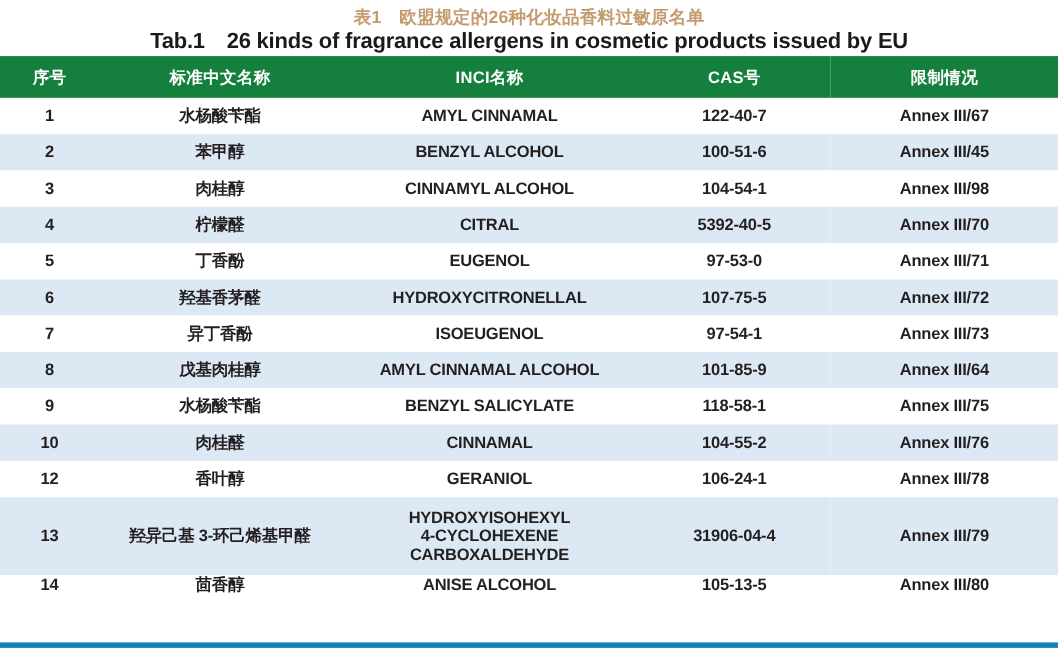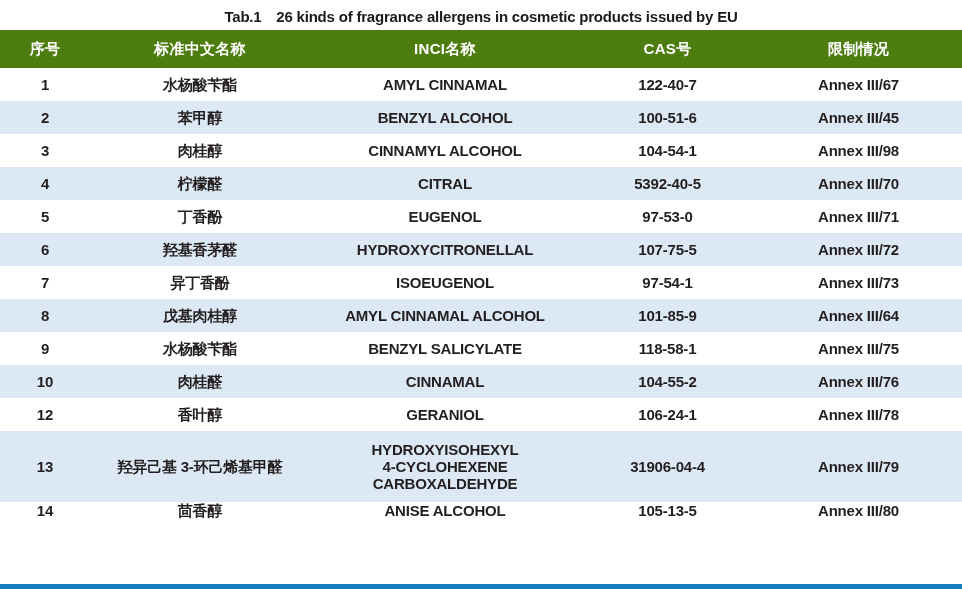--- a/index.html
+++ b/index.html
@@ -15,34 +15,34 @@
   .caption .cn-title {
     color: #c49b6e;
     font-size: 16px;
     font-weight: bold;
     line-height: 21px;
     white-space: pre-wrap;
     letter-spacing: 0.2px;
   }
   .caption .en-title {
     color: #1a1a1a;
-    font-size: 15px;
+    font-size: 20px;
     font-weight: bold;
     line-height: 22px;
     white-space: pre-wrap;
     letter-spacing: -0.2px;
   }
 
   table.allergens {
     width: 962px;
     border-collapse: collapse;
     table-layout: fixed;
     margin-top: 2px;
   }
-  table.allergens thead tr { height: 38px; background: #4d7c0f; border-radius: 15px; }
+  table.allergens thead tr { height: 38px; background: #15803d; border-radius: 15px; }
   table.allergens th {
     color: #ffffff;
     font-size: 15px;
     font-weight: bold;
     text-align: center;
     vertical-align: middle;
     letter-spacing: 0.3px;
   }
   table.allergens tbody tr { height: 33px; background: #ffffff; }
   table.allergens tbody tr:nth-child(even) { background: #dce9f4; }
@@ -66,20 +66,21 @@
     width: 962px; height: 5px;
     background: #1480bd;
   }
 </style>
 </head>
 <body>
 
 <div class="page">
 
   <div class="caption">
+    <div class="cn-title">表1　欧盟规定的26种化妆品香料过敏原名单</div>
     <div class="en-title">Tab.1　26 kinds of fragrance allergens in cosmetic products issued by EU</div>
   </div>
 
   <table class="allergens">
     <colgroup>
       <col style="width:90px">
       <col style="width:220px">
       <col style="width:270px">
       <col style="width:175px">
       <col style="width:207px">

